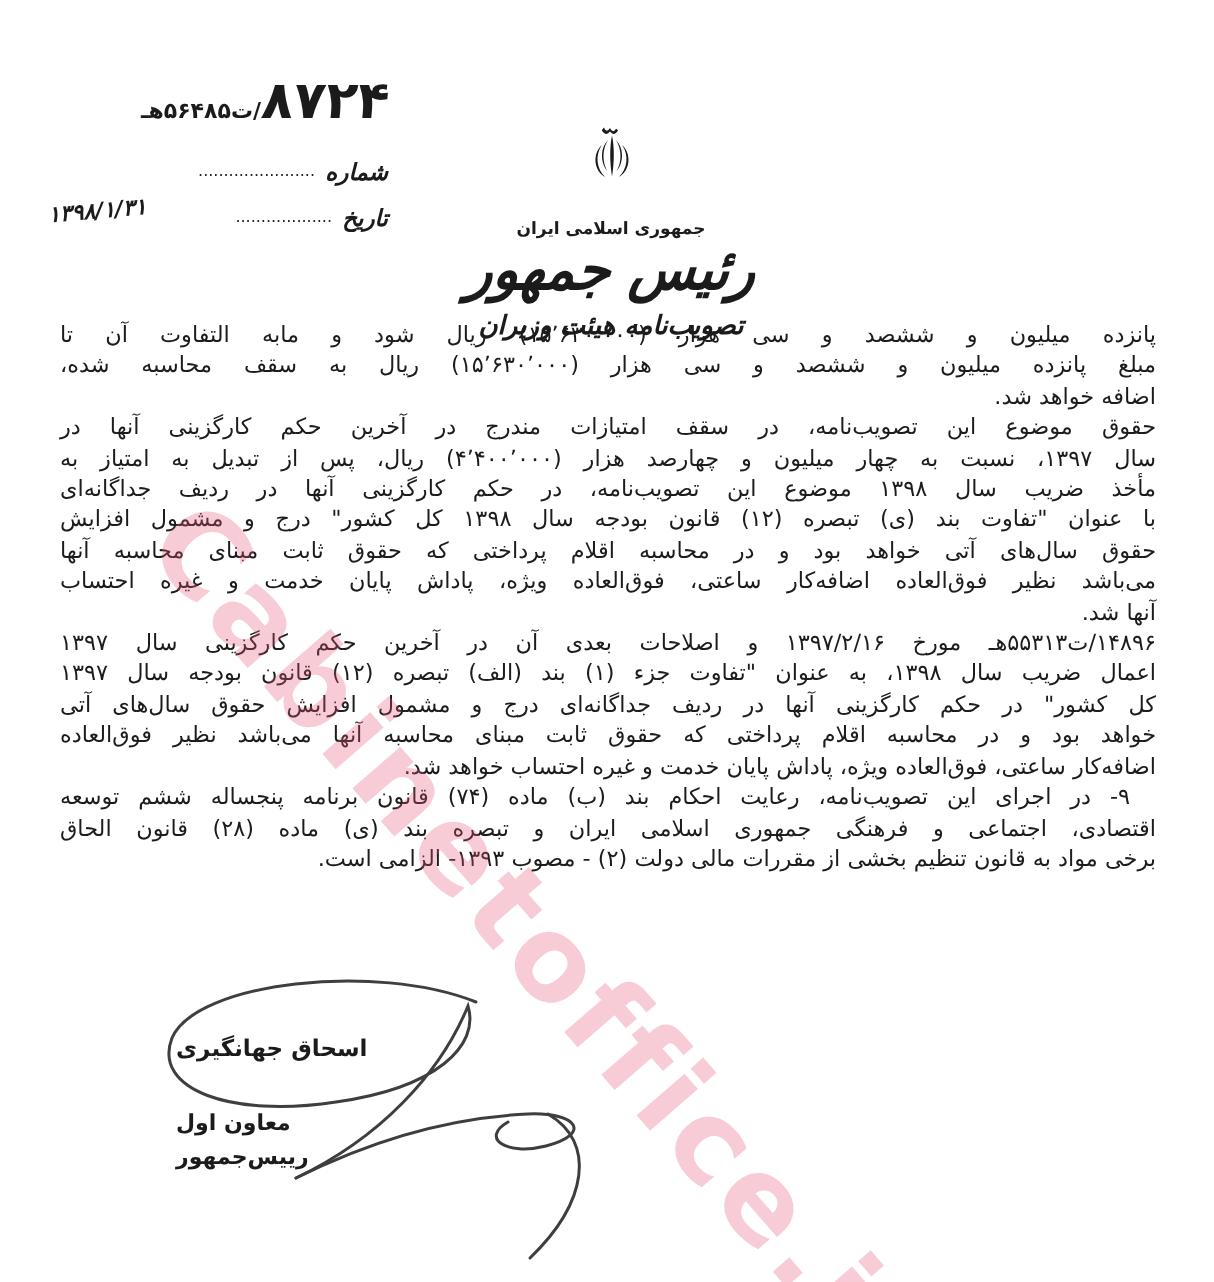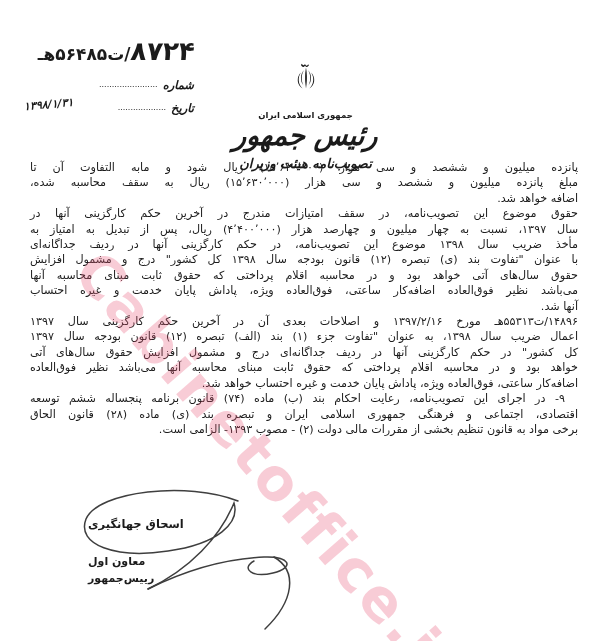--- a/index.html
+++ b/index.html
@@ -8,21 +8,21 @@
     background:#ffffff;overflow:hidden;
     font-family:"DejaVu Sans",sans-serif;color:#1b1b1b;
   }
   
   .reg{position:absolute;top:36px;left:22px;width:172px;direction:rtl;text-align:right;}
   .reg .num-line{white-space:nowrap;line-height:30px;}
   .reg .num-big{
     font-size:26px;font-weight:bold;display:inline-block;
     transform:skewX(-6deg);letter-spacing:2px;
   }
-  .reg .num-small{font-size:17px;font-weight:bold;}
+  .reg .num-small{font-size:11px;font-weight:bold;}
   .reg .row{position:relative;margin-top:6px;line-height:16px;white-space:nowrap;}
   .reg .lbl{font-size:11.5px;font-style:italic;font-weight:bold;text-align:right;}
   .reg .dots{font-size:8px;letter-spacing:1.5px;color:#222;vertical-align:2px;}
   .reg .hand-date{
     position:absolute;left:2px;top:-2px;font-size:11px;font-weight:bold;
     transform:rotate(-5deg);font-style:italic;letter-spacing:1px;
   }
   
   .head{position:absolute;top:58px;left:228px;width:155px;text-align:center;direction:rtl;}
   .head .emblem{width:34px;height:40px;margin:0 auto;display:block;}

